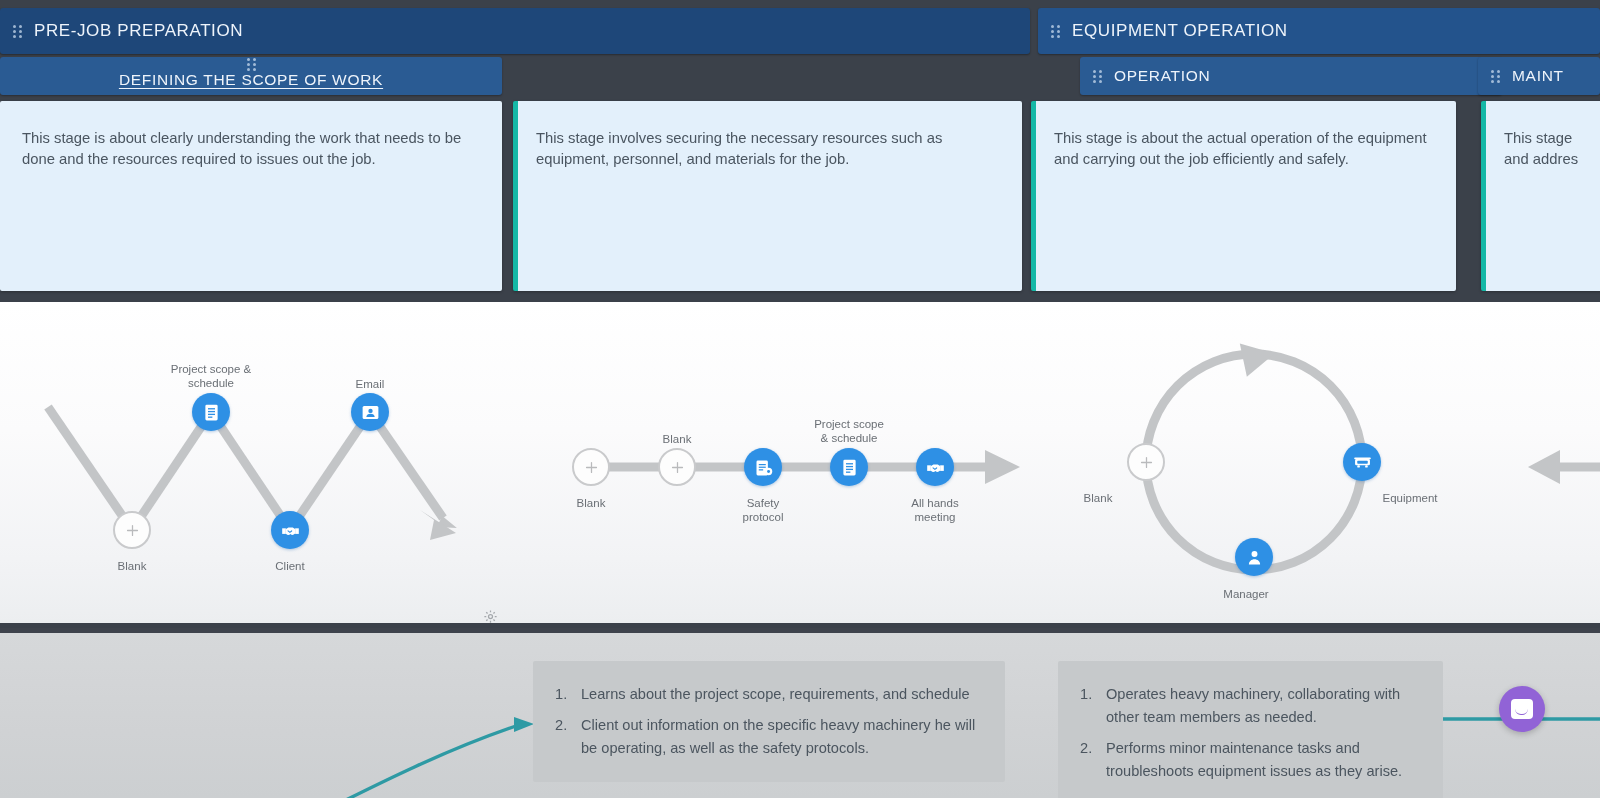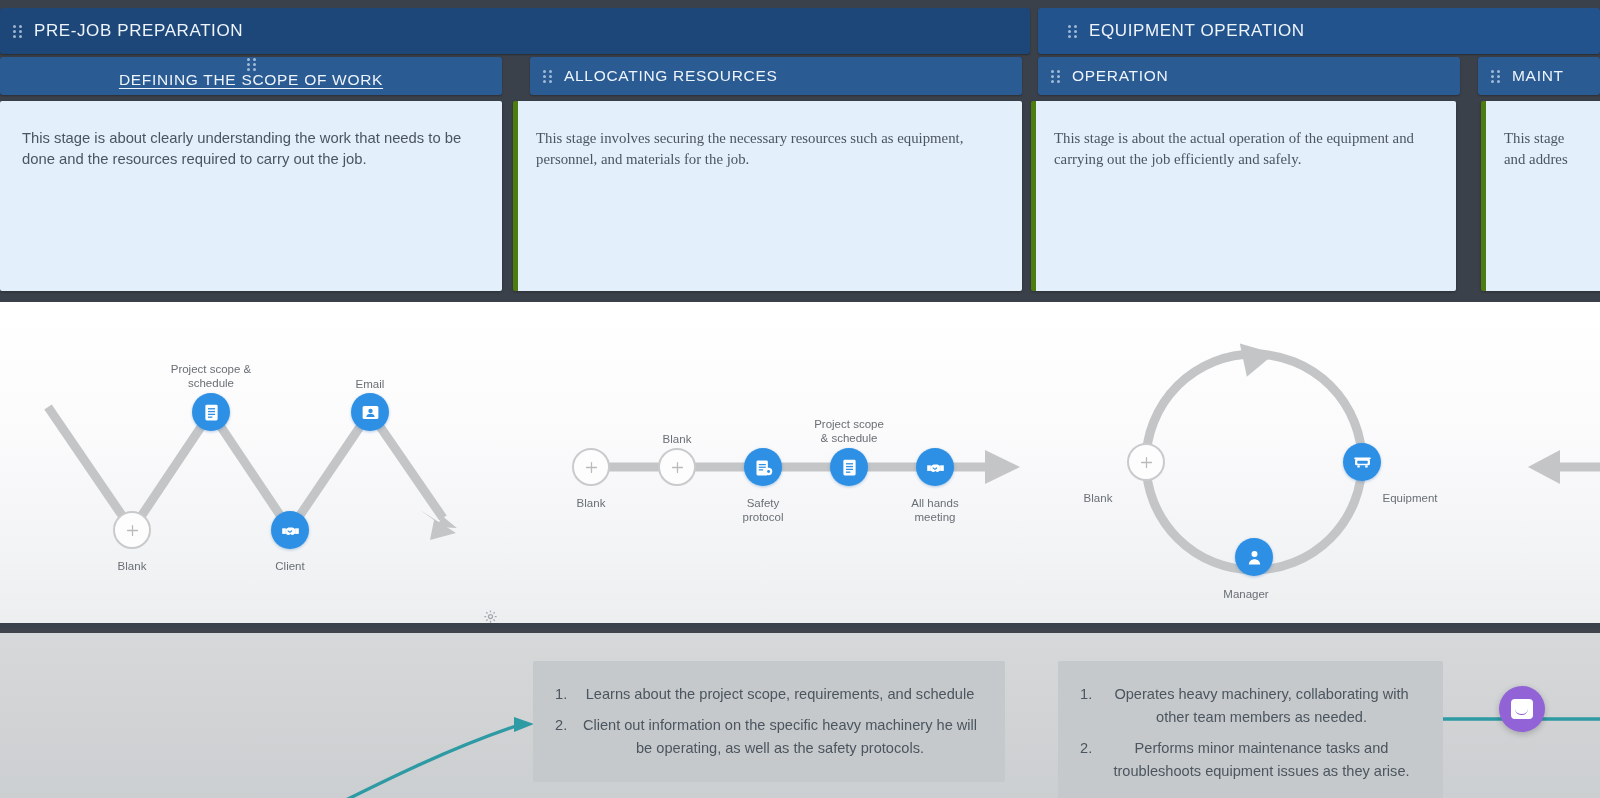--- a/index.html
+++ b/index.html
@@ -19,21 +19,21 @@
   .stage-row {
     position: absolute; left: 0; top: 8px; height: 46px; width: 1600px;
   }
   .stage-chip {
     position: absolute; top: 0; height: 46px;
     background: #1e4779;
     border-radius: 3px;
     display: flex; align-items: center;
     box-shadow: 0 1px 2px rgba(0,0,0,.35);
   }
-  .stage-chip.alt { background: #23538c; padding-left: 17px; }
+  .stage-chip.alt { background: #23538c; }
   .substage-row {
     position: absolute; left: 0; top: 57px; height: 38px; width: 1600px;
   }
   .substage-chip {
     position: absolute; top: 0; height: 38px;
     background: #2a5b93;
     border-radius: 3px;
     display: flex; align-items: center;
     box-shadow: 0 1px 2px rgba(0,0,0,.3);
   }
@@ -52,21 +52,21 @@
   .chip-label.underlined { text-decoration: underline; text-underline-offset: 3px; }
 
   
   .card {
     position: absolute; top: 101px; height: 190px;
     background: #e3f0fb;
     border-radius: 2px;
     box-shadow: 0 1px 3px rgba(0,0,0,.28);
     overflow: hidden;
   }
-  .card.accent { border-left: 5px solid #4d7c0f; font-family: Liberation Serif, serif; }
+  .card.accent { border-left: 5px solid #14b8a6; }
   .card-text {
     position: absolute; left: 22px; right: 22px; top: 27px;
     font-size: 14.8px; line-height: 21px; color: #4a5560;
   }
   .card.accent .card-text { left: 18px; }
 
   
   .diagram-band {
     position: absolute; left: 0; top: 298px; width: 1600px; height: 330px;
     background: linear-gradient(to bottom, #ffffff 0%, #fbfbfc 40%, #f2f3f5 80%, #eceef0 100%);
@@ -97,21 +97,20 @@
   
   .bottom-band {
     position: absolute; left: 0; top: 633px; width: 1600px; height: 165px;
     background: linear-gradient(to bottom, #d6d8da 0%, #d0d2d4 60%, #cccfd1 100%);
   }
   .note-box {
     position: absolute; top: 28px;
     background: #c6c9cb;
     border-radius: 2px;
     padding: 22px 26px 22px 22px;
-    text-align: center;
   }
   .note-list { list-style: none; counter-reset: n; }
   .note-list li {
     counter-increment: n;
     position: relative;
     padding-left: 26px;
     font-size: 14.6px; line-height: 23px; color: #4b555f;
     margin-bottom: 8px;
   }
   .note-list li:last-child { margin-bottom: 0; }
@@ -173,32 +172,21 @@
           <span class="grip">
             <i></i>
             <i></i>
             <i></i>
             <i></i>
             <i></i>
             <i></i>
           </span>
           <span class="chip-label underlined">DEFINING THE SCOPE OF WORK</span>
         </div>
-        <div class="substage-chip" style="left: 530px; width: 492px;">
-          <span class="grip">
-            <i></i>
-            <i></i>
-            <i></i>
-            <i></i>
-            <i></i>
-            <i></i>
-          </span>
-          <span class="chip-label">ALLOCATING RESOURCES</span>
-        </div>
-        <div class="substage-chip" style="left: 1038px; width: 422px;">
+        <div class="substage-chip" style="left: 1080px; width: 422px;">
           <span class="grip">
             <i></i>
             <i></i>
             <i></i>
             <i></i>
             <i></i>
             <i></i>
           </span>
           <span class="chip-label">OPERATION</span>
         </div>
@@ -209,21 +197,21 @@
             <i></i>
             <i></i>
             <i></i>
             <i></i>
           </span>
           <span class="chip-label">MAINT</span>
         </div>
       </div>
     <div id="cards-layer">
         <div class="card" style="left: 0px; width: 502px;">
-          <div class="card-text">This stage is about clearly understanding the work that needs to be done and the resources required to carry out the job.</div>
+          <div class="card-text">This stage is about clearly understanding the work that needs to be done and the resources required to issues out the job.</div>
         </div>
         <div class="card accent" style="left: 513px; width: 509px;">
           <div class="card-text">This stage involves securing the necessary resources such as equipment, personnel, and materials for the job.</div>
         </div>
         <div class="card accent" style="left: 1031px; width: 425px;">
           <div class="card-text">This stage is about the actual operation of the equipment and carrying out the job efficiently and safely.</div>
         </div>
         <div class="card accent" style="left: 1473px; width: 127px; margin-left: 8px;">
           <div class="card-text">This stage and addres</div>
         </div>

